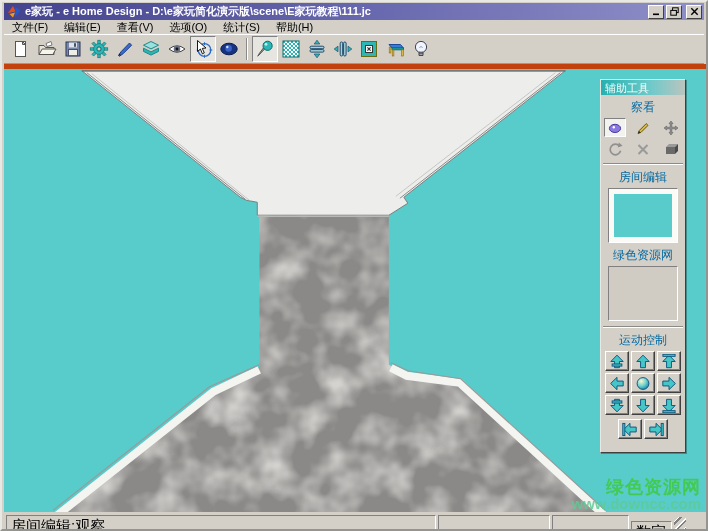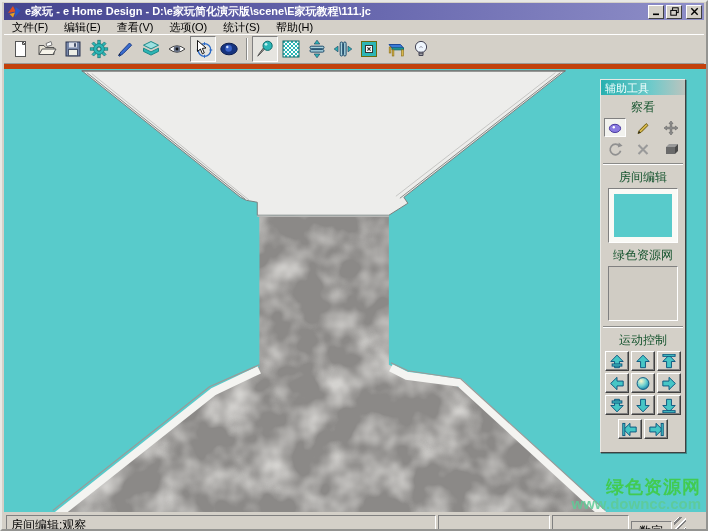--- a/index.html
+++ b/index.html
@@ -32,36 +32,36 @@
   .viewport svg.scene{display:block;}
   
   .watermark{position:absolute;right:5px;top:476px;z-index:60;text-align:right;pointer-events:none;line-height:1.0;}
   .wm1{font-size:18px;font-weight:bold;color:#3ecb3e;opacity:.85;letter-spacing:1px;}
   .wm2{font-size:15px;font-weight:bold;color:#5ecb96;opacity:.85;}
   
   .panel{position:absolute;left:596px;top:10px;width:86px;height:374px;background:#d4d0c8;
     border:1px solid;border-color:#e8e8e4 #404040 #404040 #e8e8e4;box-shadow:1px 1px 0 rgba(0,0,0,.3);z-index:40;}
   .panel-title{height:15px;background:linear-gradient(90deg,#27b0b0,#6fcaca 60%,#bcc4be);
     color:#f4fffe;font-size:11px;padding:1px 0 0 4px;}
-  .p-label{font-size:12px;color:#14532d;text-align:center;margin:4px 0 2px;}
+  .p-label{font-size:12px;color:#0369a1;text-align:center;margin:4px 0 2px;}
   .groove{border-top:1px solid #8a8a88;border-bottom:1px solid #fff;margin:5px 2px 2px;}
   .tools-grid{display:grid;grid-template-columns:repeat(3,22px);gap:2px 6px;justify-content:center;align-items:center;}
   .tool-btn{width:22px;height:19px;display:flex;align-items:center;justify-content:center;background:transparent;border:1px solid transparent;padding:0;}
   .tool-btn.pressed{border-color:#808080 #fff #fff #808080;background:#f2f2ee;}
   .mat-box,.model-box{width:70px;height:55px;margin:2px auto 0;border:1px solid;border-color:#808080 #fff #fff #808080;}
   .mat-box{background:#fafaf6;padding:5px;}
   .mat-swatch{width:100%;height:100%;}
   .model-box{background:#d0ccc4;}
   .motion-grid{display:grid;grid-template-columns:repeat(3,24px);gap:2px;justify-content:center;}
   .m-btn{width:24px;height:20px;background:#d4d0c8;border:1px solid;border-color:#fff #404040 #404040 #fff;
     box-shadow:inset -1px -1px 0 #808080;display:flex;align-items:center;justify-content:center;padding:0;}
   .motion-bottom{display:flex;justify-content:center;gap:2px;margin-top:4px;}
   
   .statusbar{position:absolute;left:2px;top:510px;right:18px;height:19px;background:#d4d0c8;
-    display:flex;align-items:center;gap:2px;padding:2px 2px 1px;font-size:12px;}
+    display:flex;align-items:center;gap:2px;padding:2px 2px 1px;font-size:15px;}
   .sb-panel{height:15px;border:1px solid;border-color:#808080 #fff #fff #808080;padding:1px 4px;white-space:nowrap;overflow:hidden;}
   .sb-msg{width:448px;}
   .sb-2{width:116px;}
   .sb-3{width:80px;}
   .sb-num{width:42px;text-align:center;margin-top:12px;}
   .sb-grip{margin-left:auto;width:13px;height:13px;align-self:flex-end;
     background:repeating-linear-gradient(135deg,transparent 0 3px,#fff 3px 4px,#808080 4px 6px);}
 </style>
 </head>
 <body>

